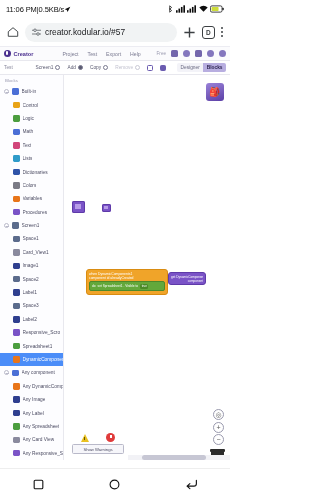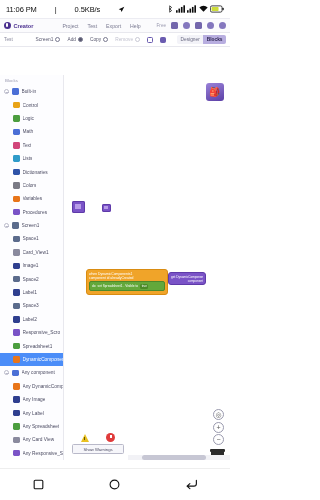--- a/index.html
+++ b/index.html
@@ -9,21 +9,21 @@
     background:#ffffff;
     -webkit-font-smoothing:antialiased;
   }
   .phone { position:relative; width:230px; height:500px; background:#fff; }
 
   
   .statusbar {
     height:18px; display:flex; align-items:center; justify-content:space-between;
     padding:0 6px; background:#ffffff;
   }
-  .status-left { font-size:7.5px; color:#0d0d0d; letter-spacing:-0.1px; display:flex; align-items:center; gap:18px;}
+  .status-left { font-size:7.5px; color:#0d0d0d; letter-spacing:-0.1px; display:flex; align-items:center; gap:0;}
   .status-right { display:flex; align-items:center; gap:2.5px; }
   .sb-icon { display:block; }
 
   
   .browserbar {
     height:28px; display:flex; align-items:center; gap:6px; padding:0 7px;
     background:#ffffff;
   }
   .omnibox {
     flex:1; height:19px; background:#f1f3f4; border-radius:10px;
@@ -207,20 +207,44 @@
           <path d="M5.5 8 0.4 2.6a7.5 7.5 0 0110.2 0z" fill="#0d0d0d"></path>
         </svg>
       <svg class="sb-icon" width="14" height="8" viewBox="0 0 18 9">
           <rect x="0.5" y="0.5" width="15" height="8" rx="2" fill="none" stroke="#0d0d0d" stroke-width="1"></rect>
           <rect x="2" y="2" width="9" height="5" rx="1" fill="#cddc39"></rect>
           <rect x="16" y="3" width="1.6" height="3" rx="0.6" fill="#0d0d0d"></rect>
         </svg>
     </div>
   </div>
 
+  <div class="browserbar">
+    <svg width="12" height="12" viewBox="0 0 14 14">
+        <path d="M7 2 1.5 6.6V12h11V6.6z" fill="none" stroke="#3c4043" stroke-width="1.1" stroke-linejoin="round"></path>
+      </svg>
+    <div class="omnibox">
+      <svg width="9" height="9" viewBox="0 0 12 12">
+          <path d="M0 3h12M0 8h12" stroke="#5f6368" stroke-width="1.1"></path>
+          <circle cx="4" cy="3" r="1.7" fill="#f1f3f4" stroke="#5f6368" stroke-width="1.1"></circle>
+          <circle cx="8" cy="8" r="1.7" fill="#f1f3f4" stroke="#5f6368" stroke-width="1.1"></circle>
+        </svg>
+      <span>creator.kodular.io/#57</span>
+    </div>
+    <svg width="13" height="13" viewBox="0 0 14 14">
+        <path d="M7 1.5v11M1.5 7h11" stroke="#3c4043" stroke-width="1.5"></path>
+      </svg>
+    <div class="tabcount">
+        <span>D</span>
+      </div>
+    <div class="dots">
+        <i></i>
+        <i></i>
+        <i></i>
+      </div>
+  </div>
 
   <div class="appbar">
     <div class="brand">
       <div class="brand-dot"></div>
       <span class="brand-name">Creator</span>
     </div>
     <div class="appmenu">
       <span>Project</span>
       <span>Test</span>
       <span>Export</span>

